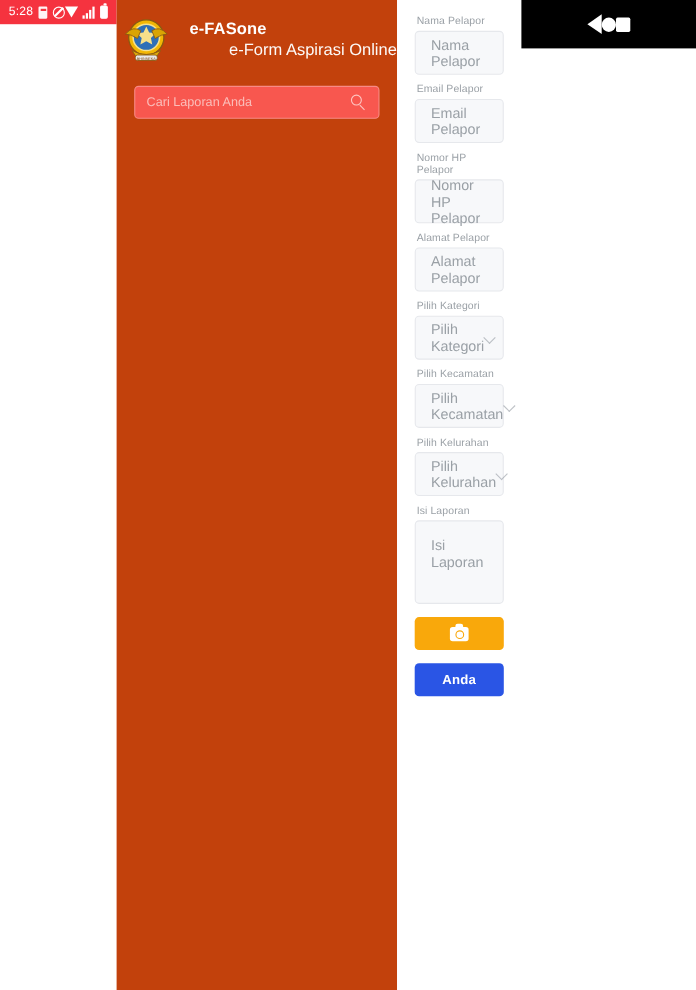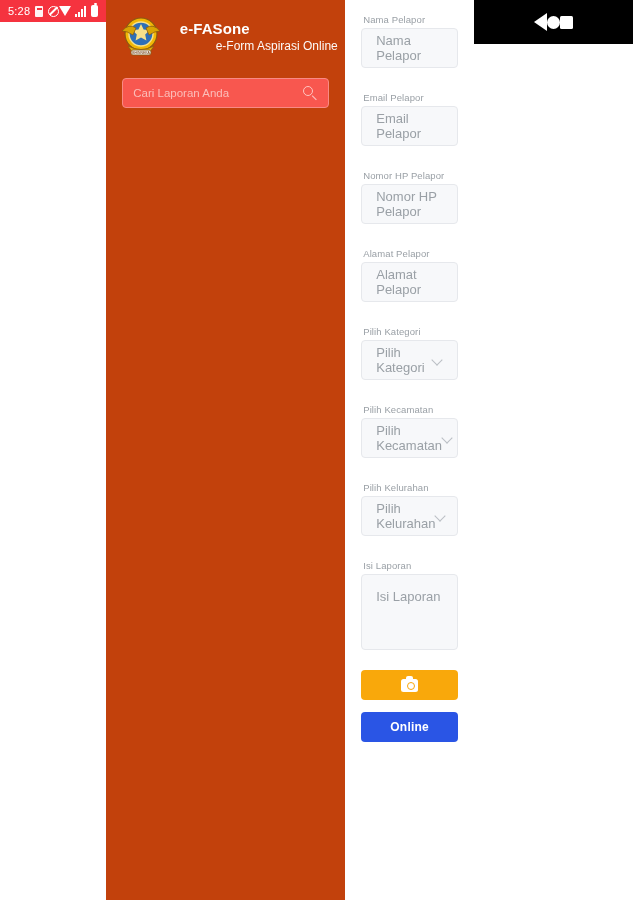--- a/index.html
+++ b/index.html
@@ -39,39 +39,39 @@
   .header {
     background: #c2410c; padding: 6px 0 32px 0;
   }
   .brand {
     display: flex; align-items: center; justify-content: center; gap: 12px;
     padding: 4px 0 14px 0;
   }
   .logo { width: 54px; height: 54px; position: relative; }
   .brand-text { color: #ffffff; line-height: 1.25; }
   .brand-title { font-size: 15px; font-weight: bold; letter-spacing: .1px; }
-  .brand-sub { font-size: 12px; font-weight: normal; opacity: .97; margin-left: 36px; }
+  .brand-sub { font-size: 15px; font-weight: normal; opacity: .97; margin-left: 36px; }
 
   .searchwrap { padding: 0 16px; }
   .searchbox {
     height: 30px; background: #F8574F; border: 1px solid #F88A85; border-radius: 4px;
     display: flex; align-items: center; padding: 0 10px; gap: 16px;
   }
   .searchbox input {
     flex: 1; border: 0; outline: 0; background: transparent;
     color: #ffd9d6; font-size: 11.5px; font-family: "Liberation Sans", sans-serif;
   }
   .searchbox input::placeholder { color: #fbbdb9; }
   .search-icon { width: 15px; height: 15px; position: relative; opacity: .85; flex: none; }
   .search-icon .ring { position: absolute; left: 0; top: 0; width: 10px; height: 10px; border: 1.4px solid #ffd9d6; border-radius: 50%; }
   .search-icon .stem { position: absolute; left: 8.5px; top: 9px; width: 6px; height: 1.4px; background: #ffd9d6; transform: rotate(45deg); transform-origin: left center; }
 
   
   .body { flex: 1; background: #ffffff; padding: 10px 16px 0 16px; overflow: hidden; }
-  .field { margin-bottom: 20px; }
+  .field { margin-bottom: 4px; }
   .field-label { font-size: 9.5px; color: #9aa0a6; padding: 4px 2px 3px 2px; letter-spacing: .1px; }
   .control {
     height: 40px; background: #F7F8FA; border: 1px solid #E6E8EC; border-radius: 4px;
     display: flex; align-items: center; padding: 0 14px; font-size: 13px; color: #9aa0a6;
   }
   .control.select { justify-content: space-between; }
   .chev {
     width: 11px; height: 11px; position: relative; flex: none; opacity: .55;
   }
   .chev::after {
@@ -205,21 +205,21 @@
     <div class="field">
       <div class="field-label">Isi Laporan</div>
       <div class="textarea">Isi Laporan</div>
     </div>
 
     <div class="btn btn-photo">
       <span class="cam-icon"></span>
       <span></span>
     </div>
 
-    <div class="btn btn-submit">Online</div>
+    <div class="btn btn-submit">Anda</div>
 
   </div>
 
   <div class="navbar">
     <span class="nav-back"></span>
     <span class="nav-home"></span>
     <span class="nav-recent"></span>
   </div>
 
 </div>

